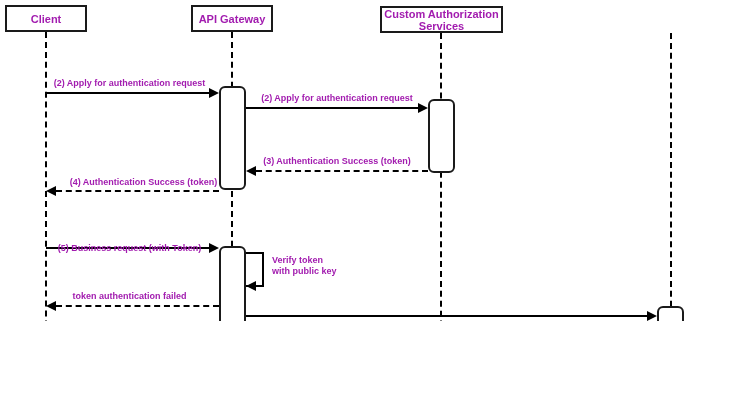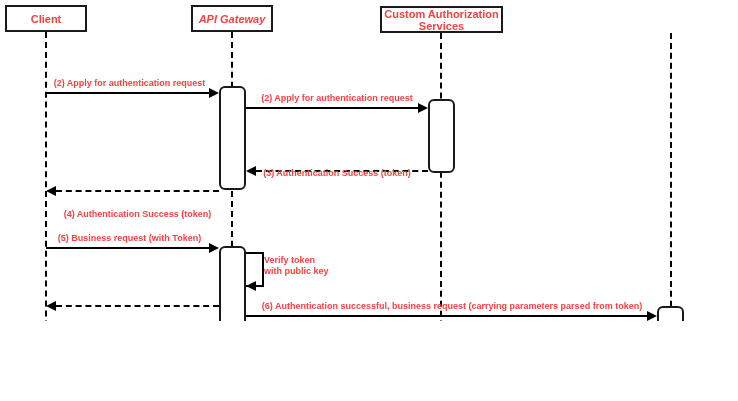--- a/index.html
+++ b/index.html
@@ -1,18 +1,18 @@
 <!DOCTYPE html>
 <html><head>
 <meta charset="utf-8">
 <style>
   html,body{margin:0;padding:0;background:#fff;}
   .canvas{
     position:relative;width:738px;height:321px;background:#ffffff;
-    font-family:"Liberation Sans",sans-serif;color:#ef4444;overflow:hidden;
+    font-family:"Liberation Sans",sans-serif;color:#a21caf;overflow:hidden;
   }
   .actor{
     position:absolute;border:2px solid #1a1a1a;background:#ffffff;
     display:flex;align-items:center;justify-content:center;text-align:center;
     font-weight:bold;font-size:11px;line-height:12px;box-sizing:border-box;z-index:3;
   }
   .actor span{white-space:pre-line;}
   .lifeline{position:absolute;width:0;border-left:2px dashed #000;z-index:0;}
   .activation{
     position:absolute;background:#ffffff;border:2px solid #1a1a1a;border-radius:6px;
@@ -39,21 +39,21 @@
 <div class="canvas">
 
   <div class="lifeline" style="left:45px;top:32px;height:364px;"></div>
   <div class="lifeline" style="left:231px;top:32px;height:364px;"></div>
   <div class="lifeline" style="left:440px;top:33px;height:363px;"></div>
   <div class="lifeline" style="left:670px;top:33px;height:363px;"></div>
 
   <div class="actor" style="left:5px;top:5px;width:82px;height:27px;">
     <span>Client</span>
   </div>
-  <div class="actor" style="left:191px;top:5px;width:82px;height:27px;font-style:italic;">
+  <div class="actor" style="left:191px;top:5px;width:82px;height:27px;">
     <span>API Gateway</span>
   </div>
   <div class="actor" style="left:380px;top:6px;width:123px;height:27px;">
     <span>Custom Authorization
 Services</span>
   </div>
 
   <div class="activation" style="left:219px;top:86px;width:27px;height:104px;"></div>
   <div class="activation" style="left:428px;top:99px;width:27px;height:74px;"></div>
   <div class="activation" style="left:219px;top:246px;width:27px;height:133px;"></div>
@@ -62,42 +62,42 @@
   <div class="ml" style="left:46px;top:92px;width:163px;"></div>
   <div class="ah ah-r" style="left:209px;top:88px;"></div>
   <div class="mlabel" style="left:46px;top:78px;width:167px;">(2) Apply for authentication request</div>
 
   <div class="ml" style="left:246px;top:107px;width:172px;"></div>
   <div class="ah ah-r" style="left:418px;top:103px;"></div>
   <div class="mlabel" style="left:246px;top:93px;width:182px;">(2) Apply for authentication request</div>
 
   <div class="ml dashed" style="left:256px;top:170px;width:172px;"></div>
   <div class="ah ah-l" style="left:246px;top:166px;"></div>
-  <div class="mlabel" style="left:246px;top:168px;width:182px;">(3) Authentication Success (token)</div>
+  <div class="mlabel" style="left:246px;top:156px;width:182px;">(3) Authentication Success (token)</div>
 
   <div class="ml dashed" style="left:56px;top:190px;width:163px;"></div>
   <div class="ah ah-l" style="left:46px;top:186px;"></div>
-  <div class="mlabel" style="left:54px;top:177px;width:167px;margin-top:32px;">(4) Authentication Success (token)</div>
+  <div class="mlabel" style="left:60px;top:177px;width:167px;">(4) Authentication Success (token)</div>
 
 
   <div class="ml" style="left:46px;top:247px;width:163px;"></div>
   <div class="ah ah-r" style="left:209px;top:243px;"></div>
-  <div class="mlabel" style="left:46px;top:233px;width:167px;">(5) Business request (with Token)</div>
+  <div class="mlabel" style="left:46px;top:243px;width:167px;">(5) Business request (with Token)</div>
 
   <div class="selfloop" style="left:245px;top:252px;width:19px;height:35px;"></div>
   <div class="ah ah-l" style="left:246px;top:281px;"></div>
-  <div class="mlabel left" style="left:264px;top:255px;width:90px;">Verify token
+  <div class="mlabel left" style="left:272px;top:255px;width:90px;">Verify token
 with public key</div>
 
   <div class="ml dashed" style="left:56px;top:305px;width:163px;"></div>
   <div class="ah ah-l" style="left:46px;top:301px;"></div>
+  <div class="mlabel" style="left:46px;top:291px;width:167px;">token authentication failed</div>
 
   <div class="ml" style="left:246px;top:315px;width:401px;"></div>
   <div class="ah ah-r" style="left:647px;top:311px;"></div>
-  <div class="mlabel" style="left:246px;top:301px;width:412px;">(6) Authentication successful, business request (carrying parameters parsed from token)</div>
 
   <div class="ml dashed" style="left:256px;top:371px;width:401px;"></div>
   <div class="ah ah-l" style="left:246px;top:367px;"></div>
 
   <div class="ml dashed" style="left:56px;top:378px;width:163px;"></div>
   <div class="ah ah-l" style="left:46px;top:374px;"></div>
 
 </div>
 
 </body></html>

